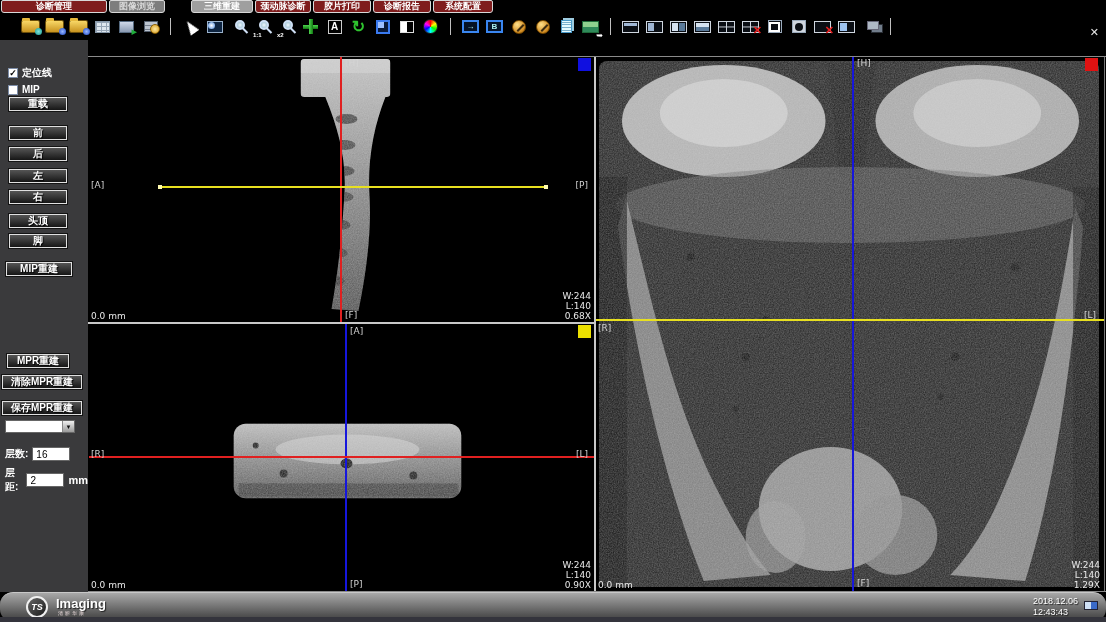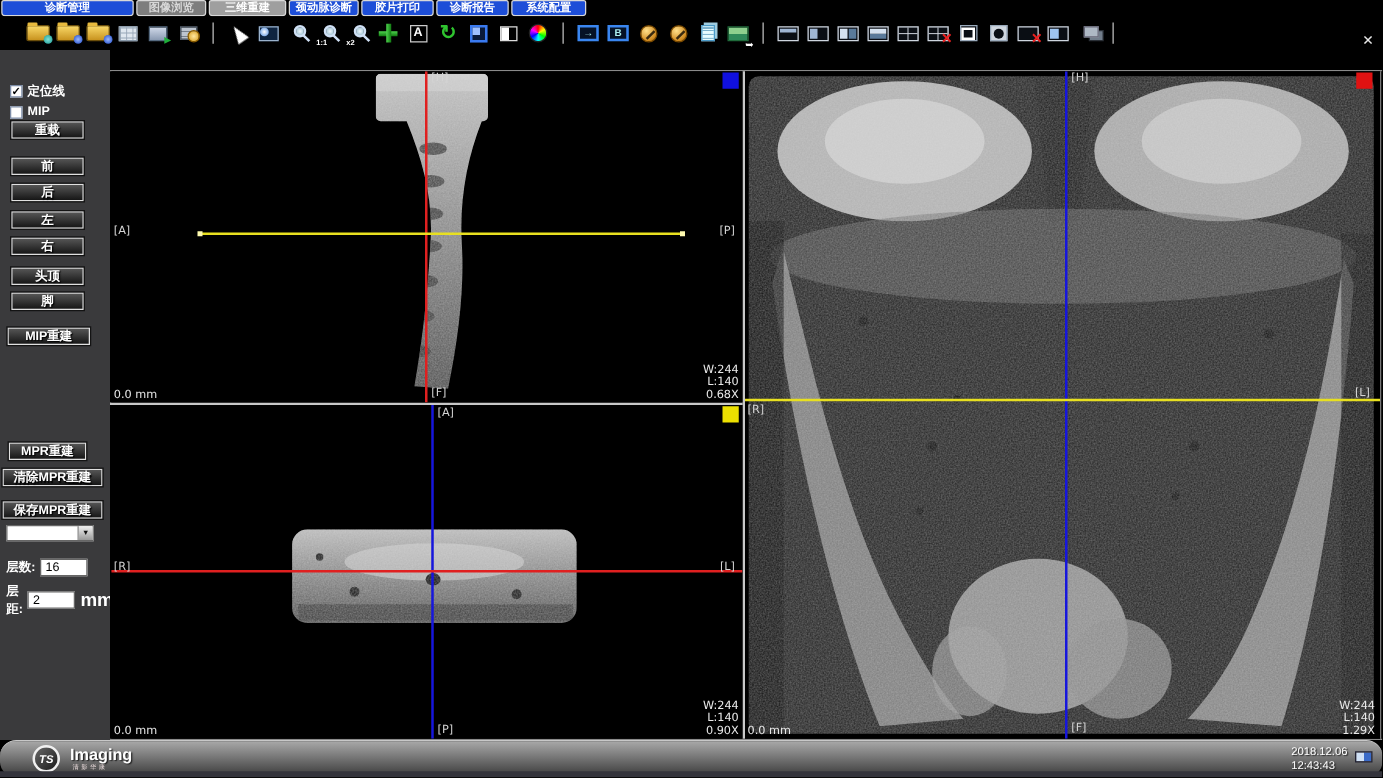--- a/index.html
+++ b/index.html
@@ -2,24 +2,24 @@
 <html><head>
 <meta charset="utf-8">
 <style>
   * { margin:0; padding:0; box-sizing:border-box; }
   body { background:#000; font-family:"Liberation Sans", sans-serif; }
   .app { position:relative; width:1106px; height:622px; background:#000; overflow:hidden; }
 
   
   .menubar { position:absolute; left:0; top:0; width:1106px; height:13px; background:#000; display:flex; gap:2px; padding-left:1px; }
   .mtab { height:13px; display:flex; align-items:center; justify-content:center;
-          font-size:9px; font-weight:bold; color:#fff; background:#1d4ed8;
+          font-size:9px; font-weight:bold; color:#fff; background:#7f1d1d;
           border:1px solid #d8d8d8; border-radius:2px 2px 3px 3px; cursor:pointer; }
   .mtab.hl  { background:#7d7d7d; color:#d8d8d8; }
-  .mtab.sel { background:#9f9f9f; color:#ffffff; }
+  .mtab.sel { background:#9f9f9f; color:#ffffff;margin-left:24px; }
 
   
   .toolbar { position:absolute; left:0; top:13px; width:1106px; height:27px; background:#000;
              display:flex; align-items:center; padding-left:20px; gap:3px; }
   .tsep { width:1px; height:17px; background:#c0c0c0; margin:0 6px; flex:0 0 auto; }
   .tbi { width:21px; height:21px; display:flex; align-items:center; justify-content:center;
          position:relative; cursor:pointer; flex:0 0 auto; }
   
   .i-folder { width:17px; height:11px; background:linear-gradient(#f8d766,#c8931f); border-radius:1px;
               position:relative; box-shadow:0 0 0 1px #6b4e0a; }
@@ -108,21 +108,21 @@
           cursor:pointer; text-shadow:1px 1px 1px #000; }
   .dd { position:absolute; left:5px; top:380px; width:70px; height:13px; background:#fff;
         border:1px solid #666; display:flex; cursor:pointer; }
   .dd .val { flex:1; font-size:9px; color:#000; }
   .dd .arr { width:12px; background:linear-gradient(#f0f0f0,#9a9a9a); border-left:1px solid #888;
              font-size:6px; display:flex; align-items:center; justify-content:center; color:#111; }
   .frow { position:absolute; left:5px; display:flex; align-items:center; gap:4px; }
   .flabel { color:#fff; font-size:10px; font-weight:bold; }
   .finput { width:38px; height:14px; background:#fff; border:1px solid #666; font-size:10px;
             color:#000; padding-left:3px; font-family:"Liberation Sans",sans-serif; }
-  .funit { color:#fff; font-size:15px; font-weight:bold; }
+  .funit { color:#fff; font-size:11px; font-weight:bold; }
 
   
   .viewport { position:absolute; left:88px; top:40px; width:1018px; height:552px; background:#000; }
   .divider { position:absolute; background:#c8c8c8; }
   .pane { position:absolute; background:#000; overflow:hidden; cursor:crosshair; }
   .pane svg { position:absolute; left:0; top:0; width:100%; height:100%; }
   .marker { position:absolute; color:#d4d4d4; font-size:9px; font-family:"DejaVu Sans",sans-serif; z-index:5; }
   .ovl { position:absolute; color:#e8e8e8; font-size:9px; font-family:"DejaVu Sans",sans-serif; z-index:5; }
   .wl { text-align:right; line-height:10px; }
   .corner { position:absolute; width:13px; height:13px; z-index:6; }

